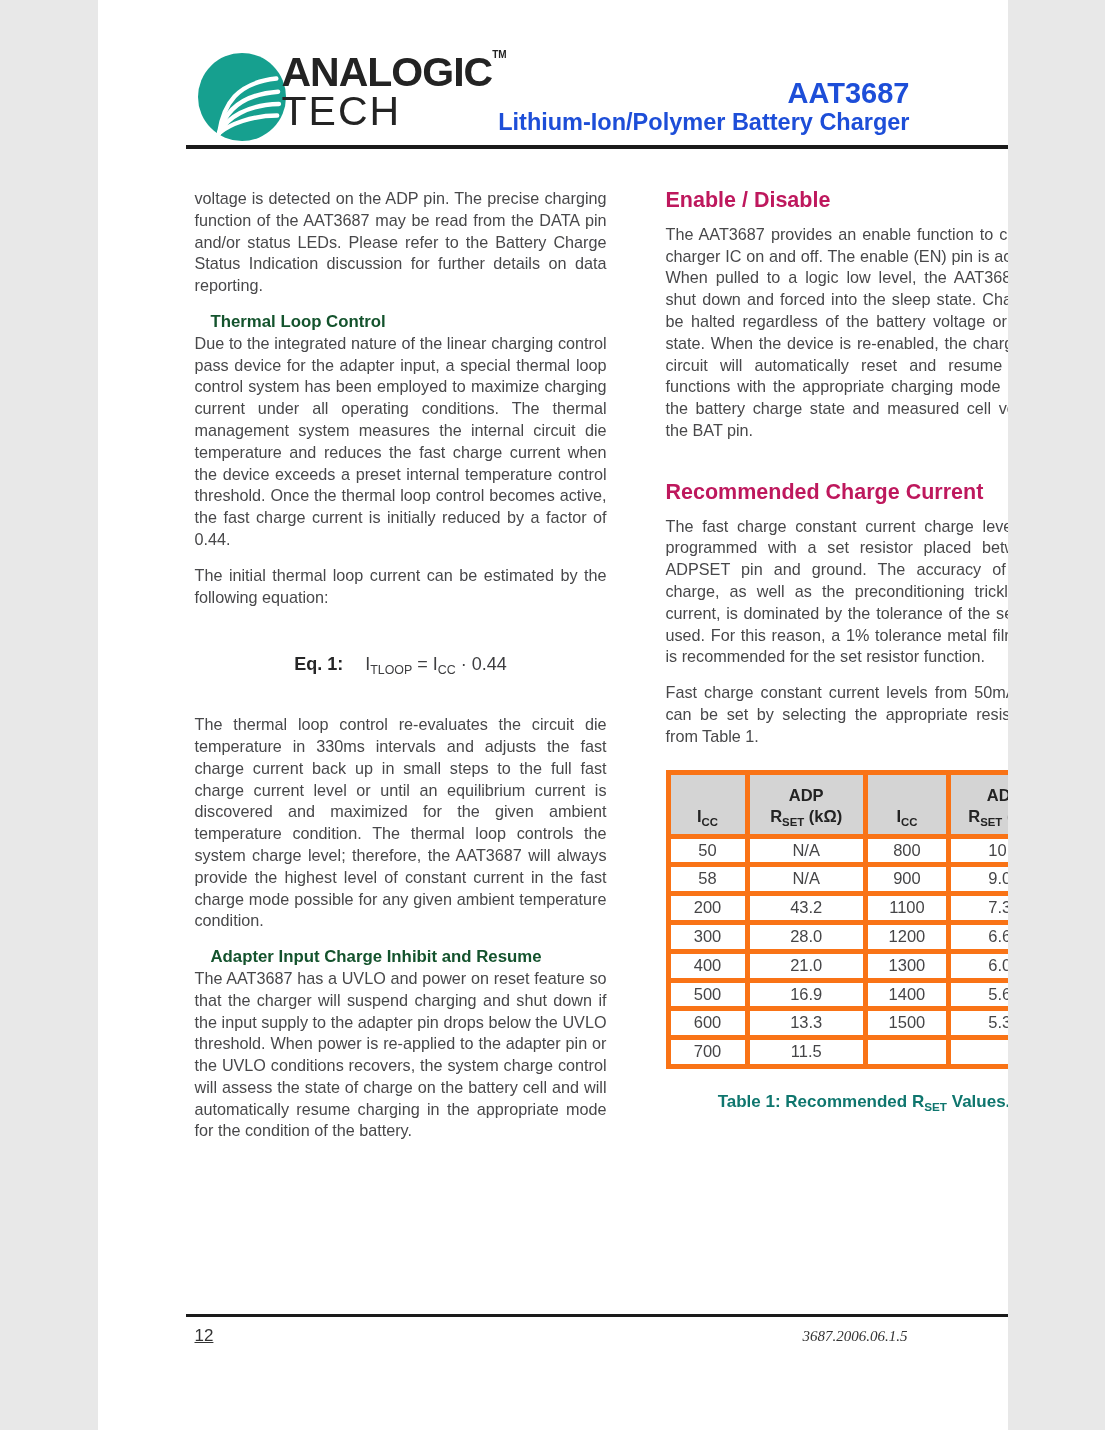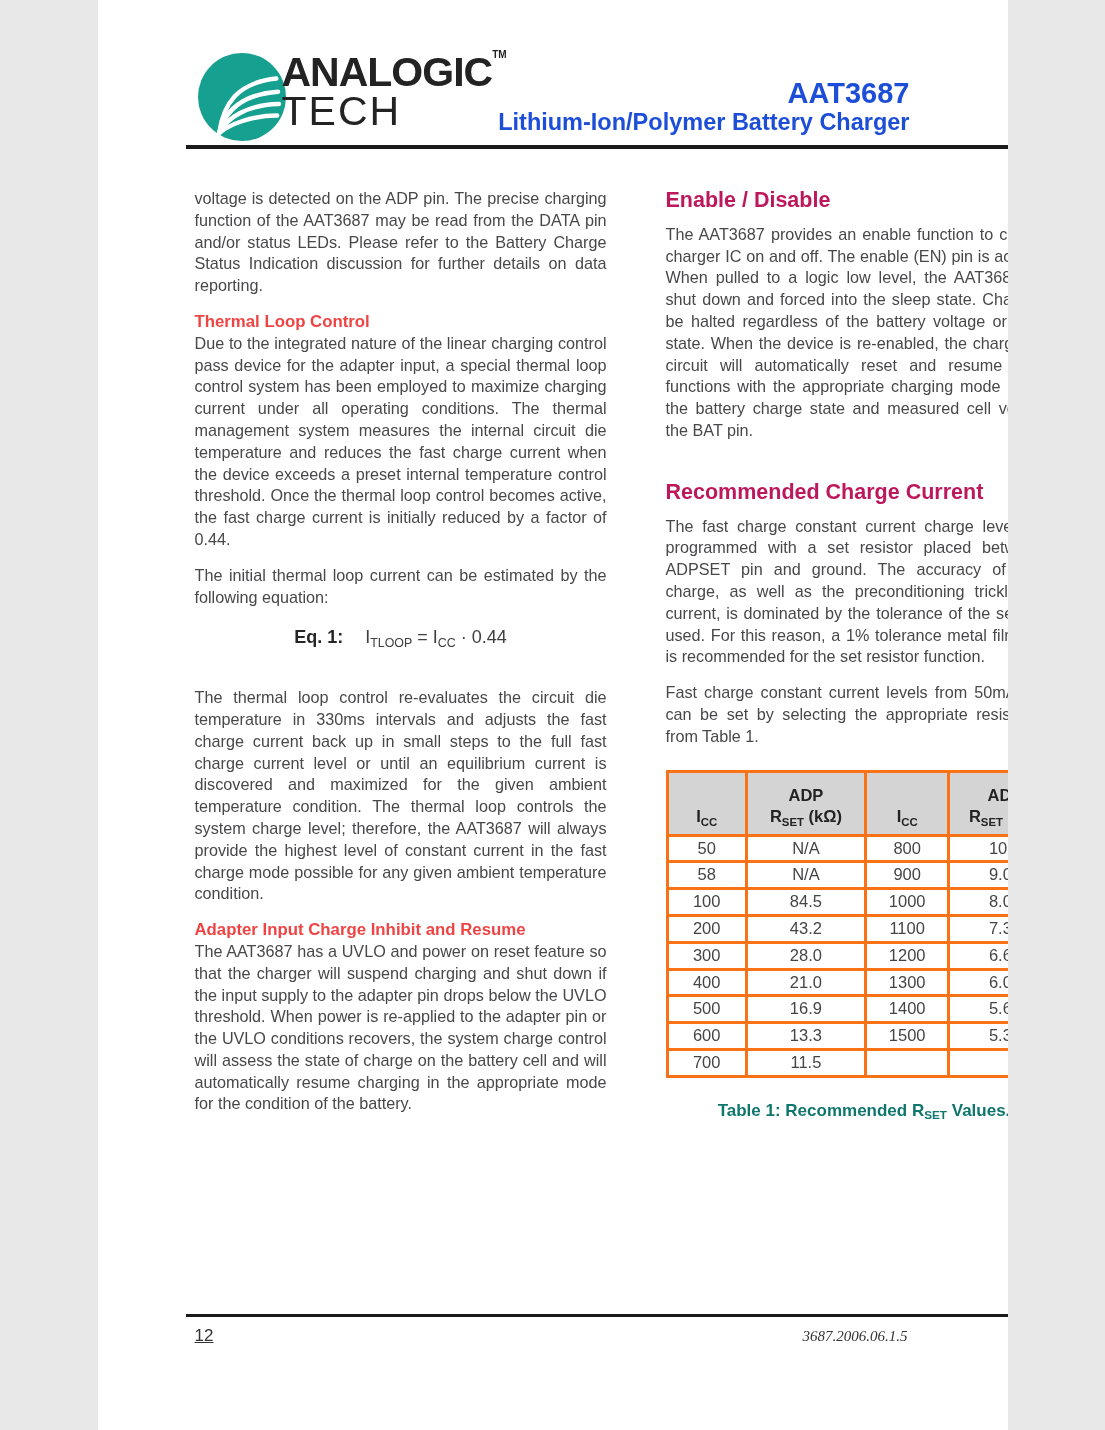--- a/index.html
+++ b/index.html
@@ -49,48 +49,48 @@
   
   .col { position: absolute; top: 188px; font-size: 16.2px; line-height: 21.8px; }
   .col-left  { left: 97px;  width: 412px; }
   .col-right { left: 568px; width: 411px; }
   .col p { text-align: justify; margin-bottom: 14px; }
   h2.section {
     font-size: 21.5px; font-weight: 700; color: #be185d;
     margin: 0 0 10px 0; line-height: 1.2;
   }
   h3.subsection {
-    font-size: 16.8px; font-weight: 700; color: #ef4444;
-    margin: 4px 0 0 0; line-height: 21.8px;
+    font-size: 16.8px; font-weight: 700; color: #14532d;
+    margin: 4px 0 0 16px; line-height: 21.8px;
   }
   .spacer-lg { height: 24px; }
 
   
   .equation {
-    margin: 19px 0 36px 0;
+    margin: 46px 0 36px 0;
     text-align: center; font-size: 18px; color: #3e3e40;
     white-space: nowrap;
   }
   .equation .eq-label { font-weight: 700; color: #262627; margin-right: 22px; }
   sub.sm {
     font-size: 69%; vertical-align: baseline;
     position: relative; top: 0.32em; letter-spacing: 0;
   }
 
   
   .tblwrap { margin-top: 22px; }
   table.rset {
     border-collapse: collapse;
     width: 397px;
     border: 2px solid #111;
     color: #454547;
     font-size: 16.5px;
   }
   table.rset th, table.rset td {
-    border: 3px solid #f97316;
+    border: 5px solid #f97316;
     text-align: center; vertical-align: middle;
   }
   table.rset thead th {
     background: #d4d4d4;
     color: #232323; font-weight: 700;
     height: 64px; vertical-align: bottom;
     padding-bottom: 7px; line-height: 1.25;
   }
   table.rset td { height: 23px; padding: 1px 2px; }
   .caption {
@@ -194,26 +194,20 @@
               <td>800</td>
               <td>10.2</td>
             </tr>
           <tr>
               <td>58</td>
               <td>N/A</td>
               <td>900</td>
               <td>9.09</td>
             </tr>
           <tr>
-              <td>100</td>
-              <td>84.5</td>
-              <td>1000</td>
-              <td>8.06</td>
-            </tr>
-          <tr>
               <td>200</td>
               <td>43.2</td>
               <td>1100</td>
               <td>7.32</td>
             </tr>
           <tr>
               <td>300</td>
               <td>28.0</td>
               <td>1200</td>
               <td>6.65</td>

